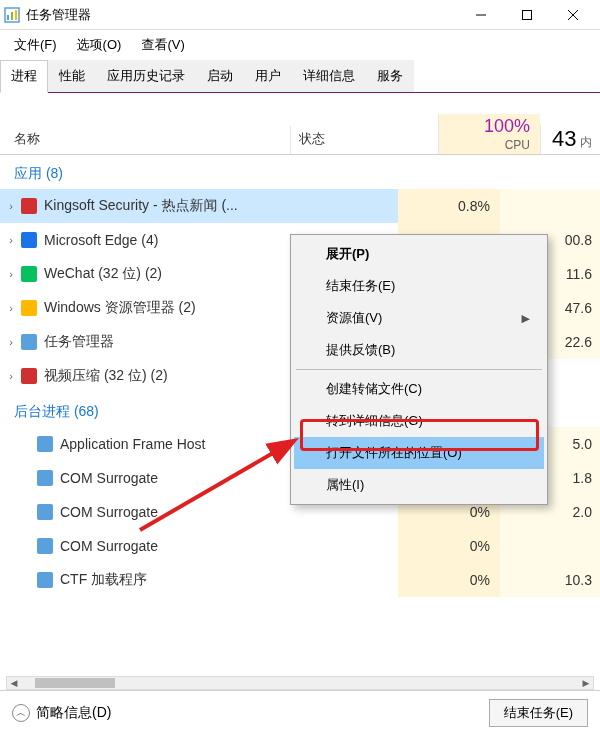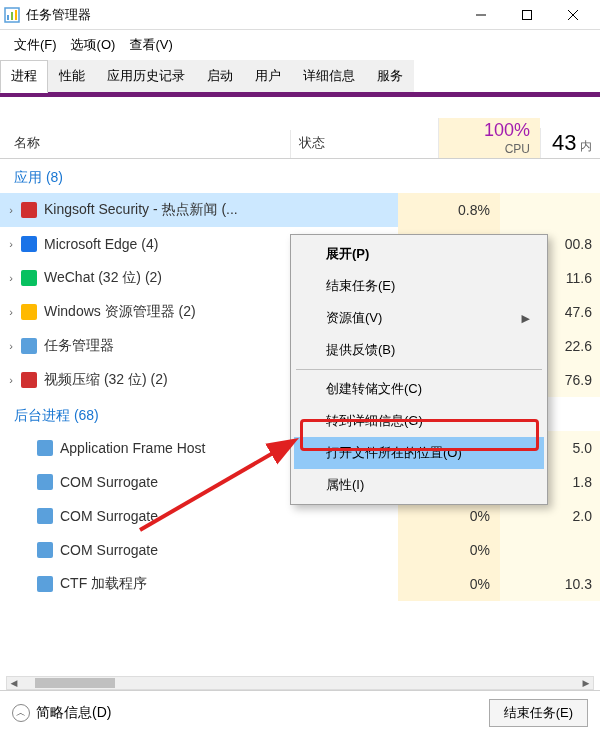--- a/index.html
+++ b/index.html
@@ -4,24 +4,24 @@
   <style>
     * { margin: 0; padding: 0; box-sizing: border-box; font-family: 'Microsoft YaHei', 'Segoe UI', sans-serif; }
     body { width: 600px; height: 734px; background: #fff; overflow: hidden; position: relative; font-size: 13px; }
     
     .titlebar { display: flex; align-items: center; height: 30px; padding: 0 4px; border-bottom: 1px solid #ddd; }
     .titlebar-icon { width: 16px; height: 16px; margin-right: 6px; }
     .titlebar-title { flex: 1; font-size: 13px; }
     .win-btn { width: 46px; height: 30px; display: flex; align-items: center; justify-content: center; cursor: pointer; }
     .win-btn svg { width: 10px; height: 10px; }
     
-    .menubar { display: flex; gap: 2px; padding: 2px 8px; font-size: 13px; }
+    .menubar { display: flex; gap: 8px; padding: 2px 8px; font-size: 13px; }
     .menu-item { padding: 4px 6px; cursor: pointer; }
     
-    .tabs { display: flex; border-bottom: 5px solid #701a75; font-size: 13px; }
+    .tabs { display: flex; border-bottom: 1px solid #701a75; font-size: 13px; }
     .tab { padding: 6px 10px; cursor: pointer; border: 1px solid transparent; background: #f0f0f0; }
     .tab.active { background: #fff; border: 1px solid #ccc; border-bottom: 1px solid #fff; margin-bottom: -1px; }
     
     .header-row { display: flex; align-items: flex-end; border-bottom: 1px solid #d0d0d0; height: 52px; margin-top: 10px; }
     .col-name { flex: 0 0 290px; padding: 4px 8px 6px 14px; font-size: 13px; color: #333; }
     .col-status { flex: 0 0 148px; padding: 4px 8px 6px; color: #333; border-left: 1px solid #e8e8e8; }
     .col-cpu { flex: 0 0 102px; text-align: right; padding: 2px 10px 2px; border-left: 1px solid #e8e8e8; background: #fff4d6; }
     .col-cpu .pct { font-size: 18px; color: #a21caf; display: block; }
     .col-cpu .lbl { font-size: 12px; color: #666; }
     .col-mem { flex: 1; text-align: right; padding: 2px 8px 2px; border-left: 1px solid #e8e8e8; }
@@ -198,21 +198,20 @@
           <span class="expander">›</span>
           <span class="icon">
             <svg width="16" height="16">
               <rect width="16" height="16" rx="2" fill="#d03030"></rect>
             </svg>
           </span>
           <span>视频压缩 (32 位) (2)</span>
         </div>
         <div class="status"></div>
         <div class="cpu"></div>
-        <div class="mem">76.9</div>
       </div>
     </div>
   <div class="group-header">后台进程 (68)</div>
   <div id="bg">
       <div class="row indent">
         <div class="name">
           <span class="expander"></span>
           <span class="icon">
             <svg width="16" height="16">
               <rect width="16" height="16" rx="2" fill="#5aa0dc"></rect>

